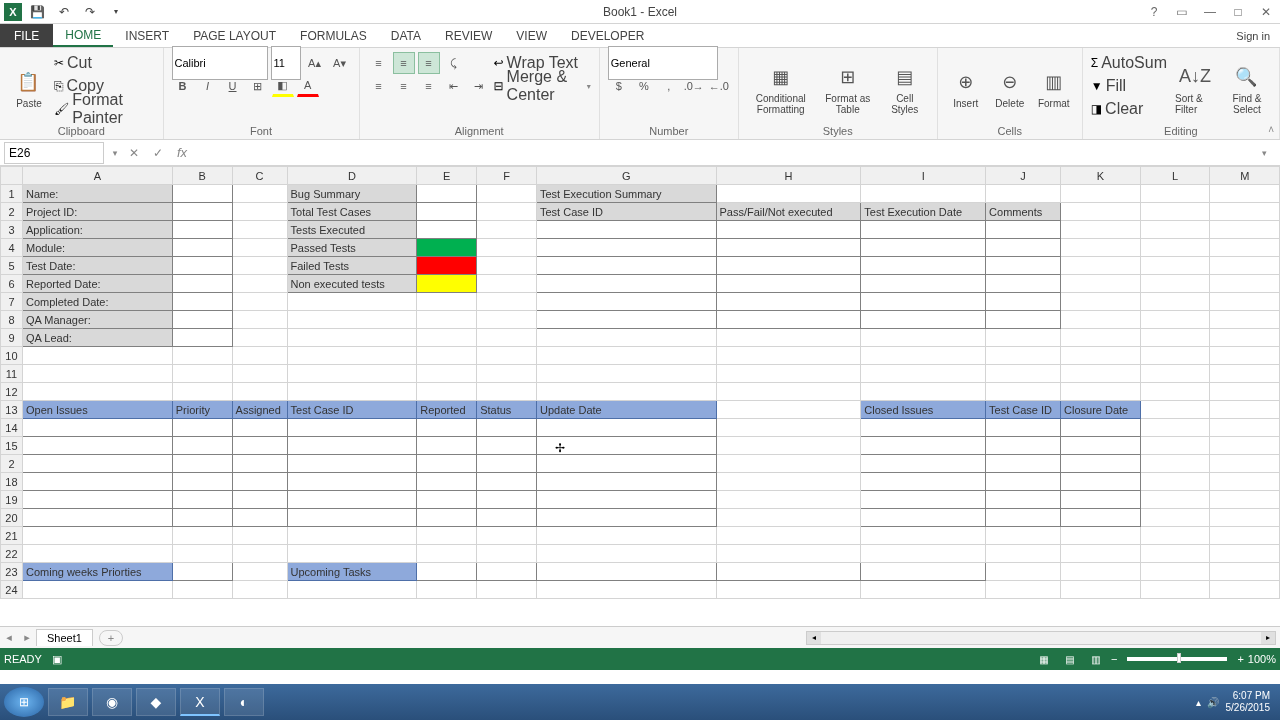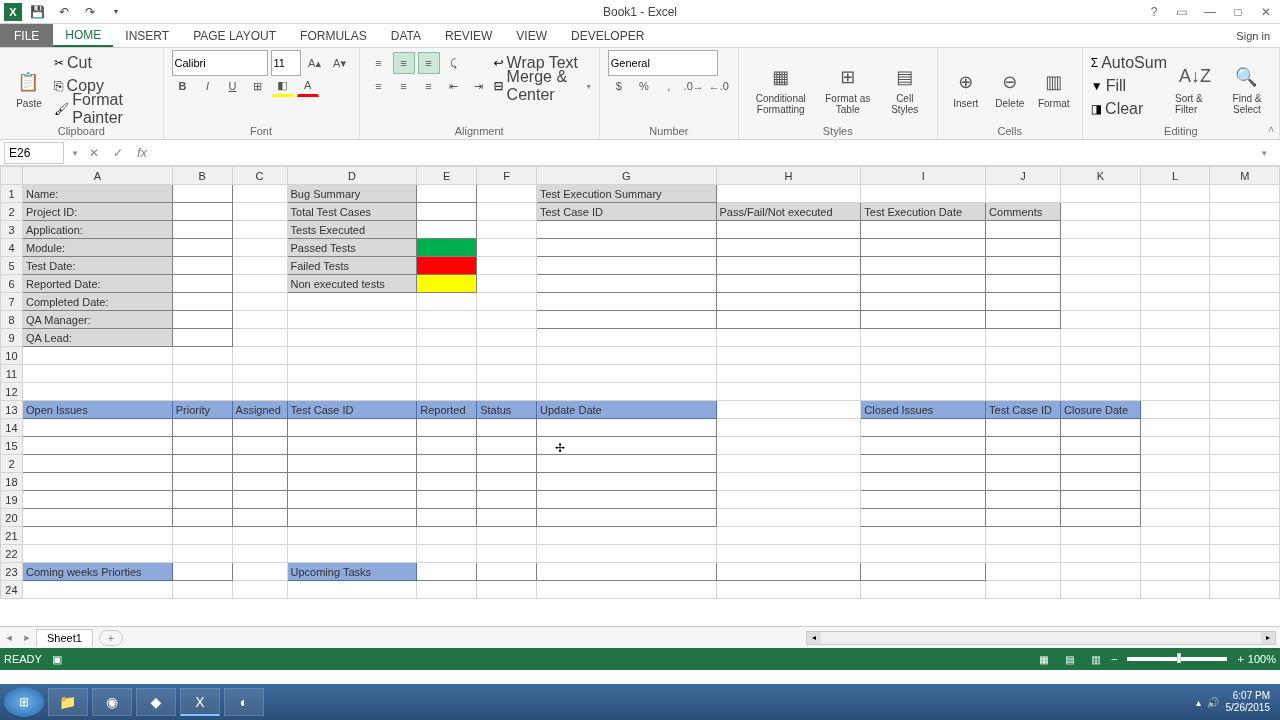--- a/index.html
+++ b/index.html
@@ -9,43 +9,43 @@
 .titlebar { height: 24px; background: #fff; display: flex; align-items: center; border-bottom: 1px solid #d4d4d4; }
 .titlebar-left { display: flex; align-items: center; gap: 6px; padding: 0 4px; }
 .excel-icon { width: 18px; height: 18px; background: #217346; display: flex; align-items: center; justify-content: center; color: #fff; font-weight: bold; font-size: 11px; }
 .qat-btn { width: 20px; height: 20px; display: flex; align-items: center; justify-content: center; color: #444; cursor: pointer; }
 .title-text { position: absolute; left: 50%; transform: translateX(-50%); font-size: 12px; color: #444; }
 .titlebar-right { margin-left: auto; display: flex; }
 .tb-right-btn { width: 28px; height: 24px; display: flex; align-items: center; justify-content: center; color: #666; cursor: pointer; font-size: 12px; }
 
 
 .ribbon-tabs { height: 24px; background: #fff; display: flex; align-items: stretch; border-bottom: 1px solid #d4d4d4; }
-.file-tab { background: #737373; color: #fff; padding: 0 14px; display: flex; align-items: center; font-size: 12px; cursor: pointer; }
+.file-tab { background: #404040; color: #fff; padding: 0 14px; display: flex; align-items: center; font-size: 12px; cursor: pointer; }
 .ribbon-tab { padding: 0 12px; display: flex; align-items: center; font-size: 12px; color: #444; cursor: pointer; }
 .ribbon-tab.active { color: #217346; border-bottom: 2px solid #217346; }
 .signin { margin-left: auto; padding: 0 10px; display: flex; align-items: center; font-size: 11px; color: #444; }
 
 
 .ribbon-body { height: 92px; background: #f6f6f6; border-bottom: 1px solid #d4d4d4; display: flex; position: relative; }
 .ribbon-group { border-right: 1px solid #e0e0e0; padding: 4px 8px 2px 8px; display: flex; flex-direction: column; }
 .group-content { flex: 1; display: flex; gap: 4px; }
 .group-label { text-align: center; font-size: 11px; color: #666; padding-top: 2px; position: relative; }
 .ribbon-btn { display: flex; flex-direction: column; align-items: center; justify-content: center; padding: 2px 4px; cursor: pointer; font-size: 10px; color: #444; }
 .ribbon-btn-large { min-width: 42px; }
 .ribbon-icon { width: 32px; height: 32px; display: flex; align-items: center; justify-content: center; font-size: 18px; color: #555; }
 .ribbon-row { display: flex; align-items: center; gap: 3px; height: 22px; }
 .small-btn { width: 22px; height: 22px; display: flex; align-items: center; justify-content: center; cursor: pointer; color: #555; font-size: 11px; border: 1px solid transparent; }
 .small-btn.active { background: #cde6d7; border-color: #8bbf9f; }
 .small-label { font-size: 16px; color: #444; cursor: pointer; }
-.font-select { height: 26px; font-size: 11px; border: 1px solid #ababab; background: #fff; padding: 0 2px; }
+.font-select { height: 34px; font-size: 11px; border: 1px solid #ababab; background: #fff; padding: 0 2px; }
 .collapse-caret { position: absolute; right: 6px; bottom: 4px; font-size: 10px; color: #888; cursor: pointer; }
 
 
 .formula-bar { height: 26px; border-bottom: 1px solid #d4d4d4; display: flex; align-items: center; background: #fff; }
-.name-box { width: 60px; height: 22px; border: 1px solid #ccc; margin: 0 4px; padding: 0 4px; font-size: 12px; display: flex; align-items: center; }
+.name-box { width: 100px; height: 22px; border: 1px solid #ccc; margin: 0 4px; padding: 0 4px; font-size: 12px; display: flex; align-items: center; }
 .name-box-dd { width: 14px; color: #888; font-size: 9px; text-align: center; }
 .fb-btn { width: 24px; height: 22px; display: flex; align-items: center; justify-content: center; color: #888; cursor: pointer; }
 .fx-icon { font-style: italic; font-size: 13px; }
 .formula-input { flex: 1; height: 22px; border: none; outline: none; padding: 0 4px; font-size: 12px; }
 .fb-expand { width: 18px; color: #888; font-size: 9px; cursor: pointer; }
 
 
 .grid-wrap { position: relative; height: 460px; overflow: hidden; background: #fff; }
 .grid { border-collapse: collapse; table-layout: fixed; }
 .grid th, .grid td { border: 1px solid #d4d4d4; font-size: 11px; color: #333; padding: 0 3px; height: 18px; text-align: left; white-space: nowrap; overflow: hidden; }

